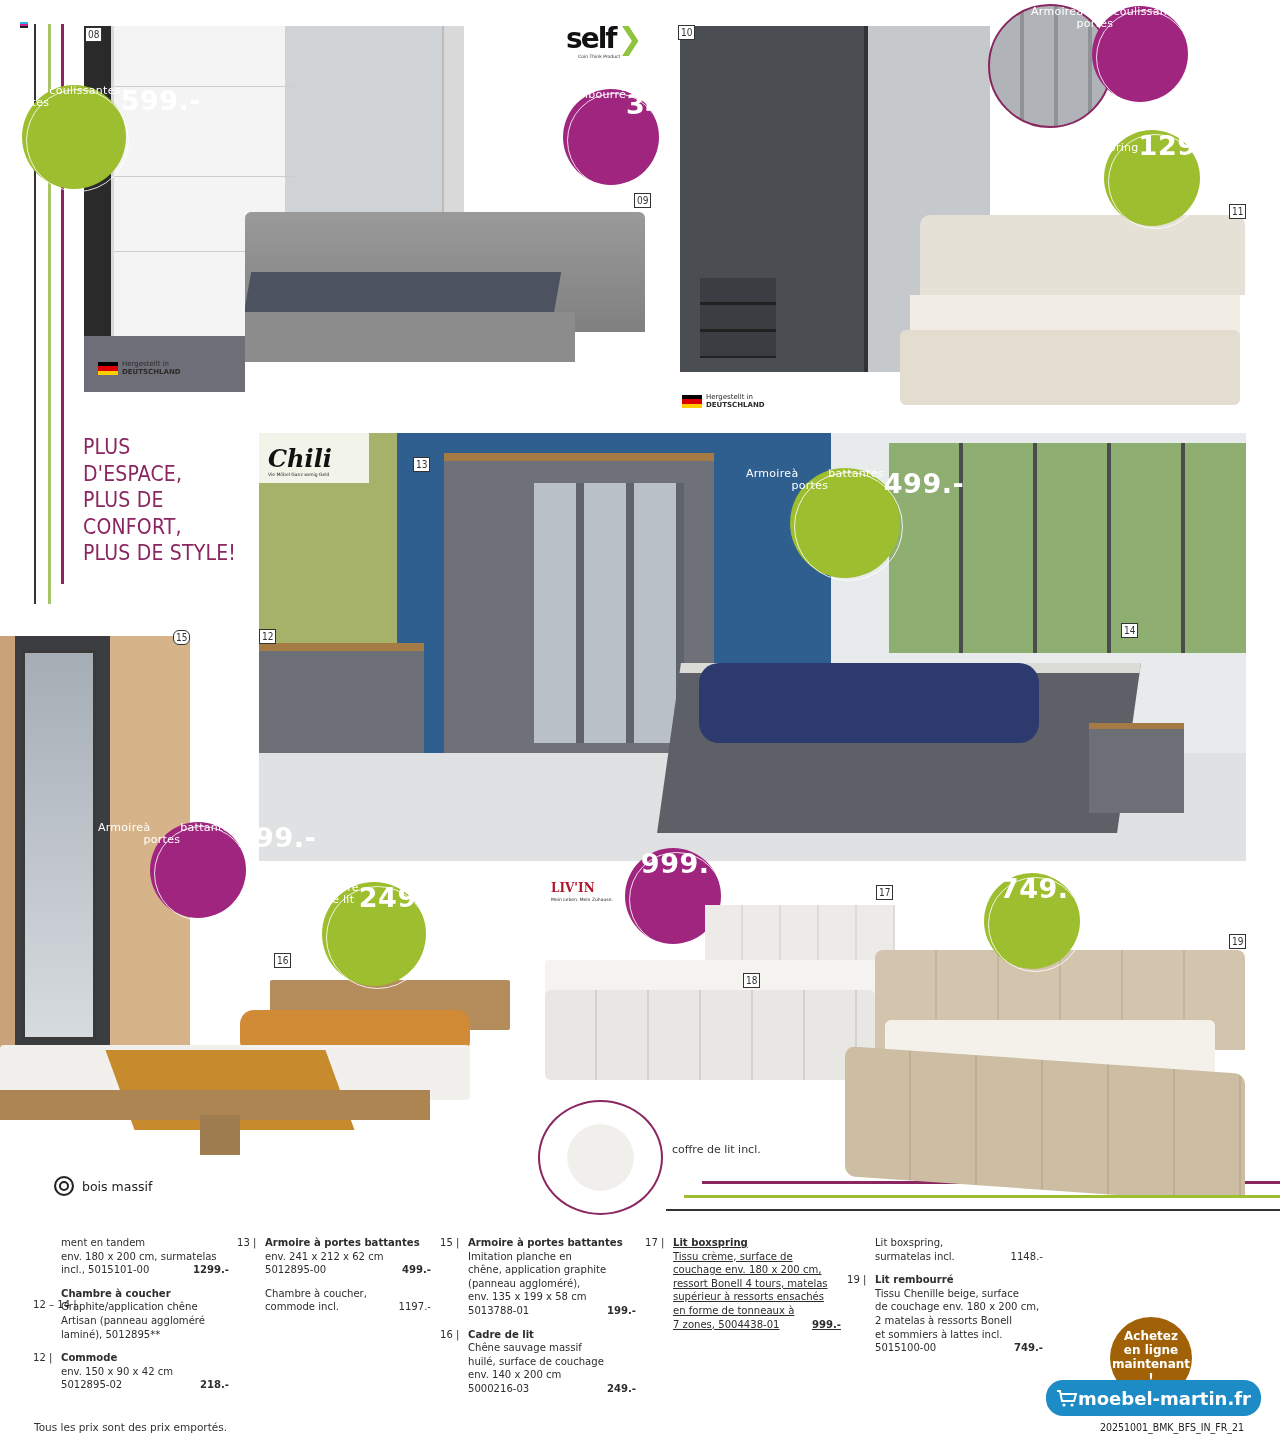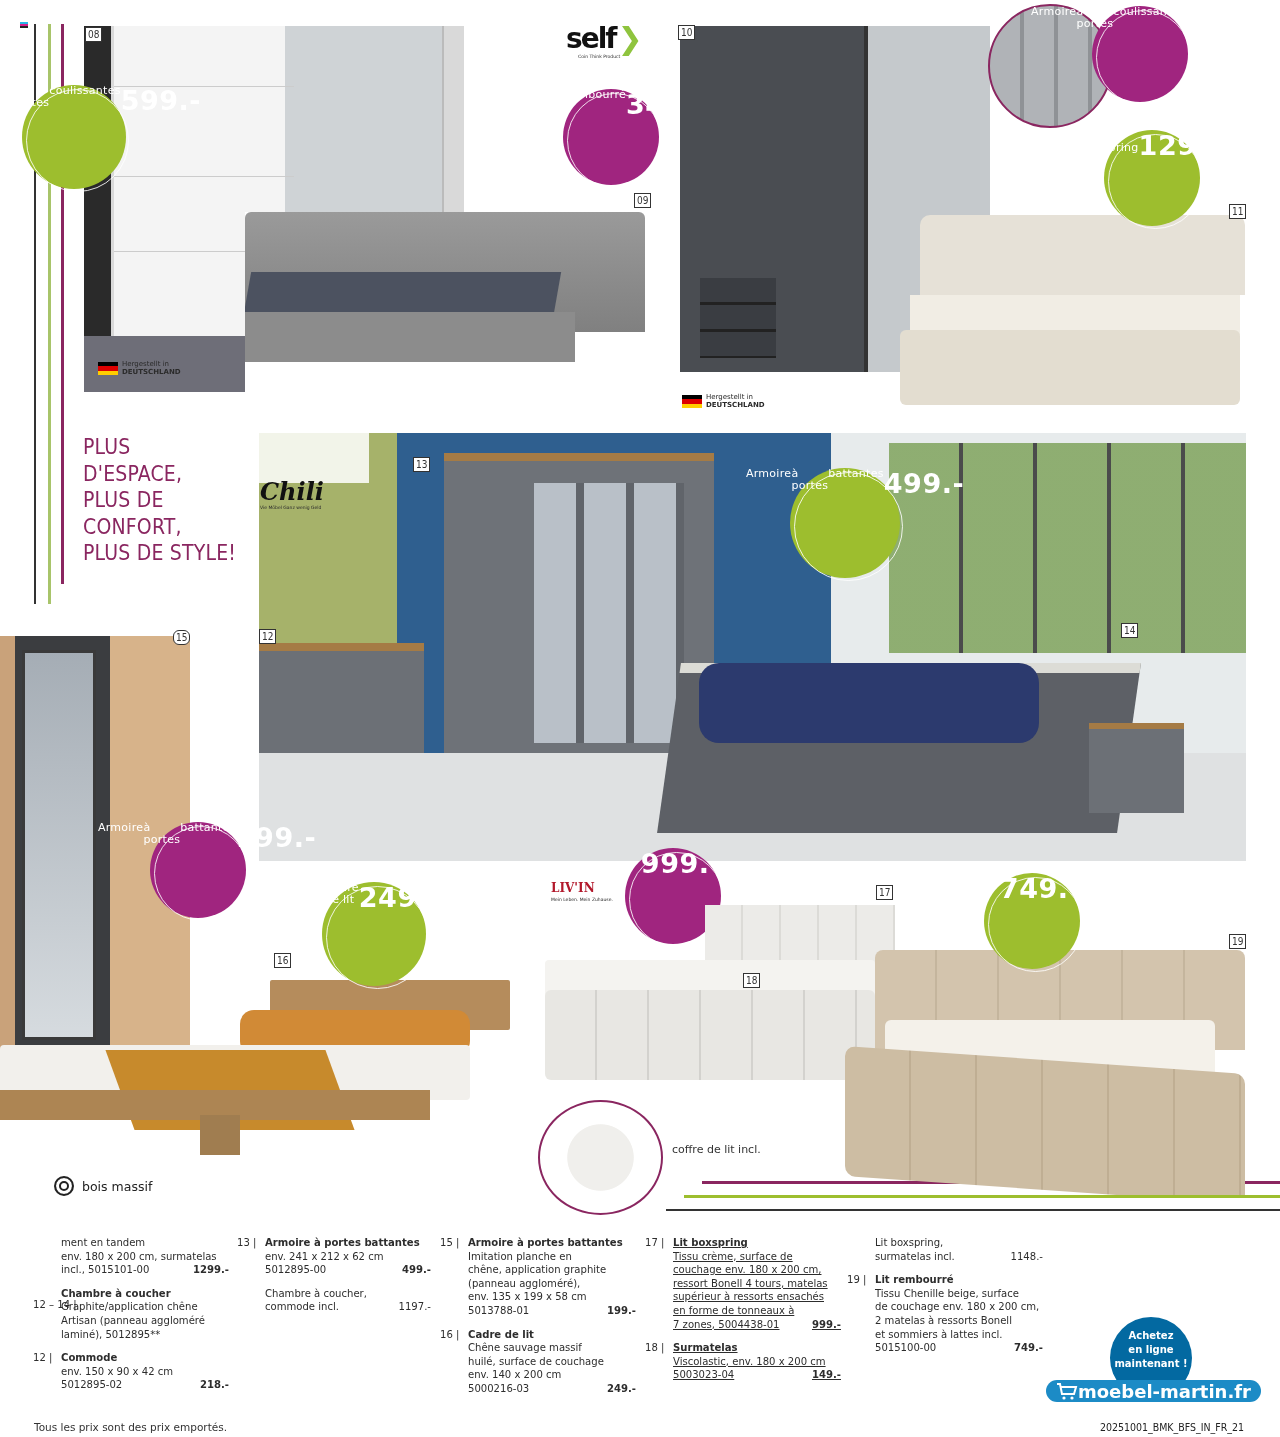--- a/index.html
+++ b/index.html
@@ -20,22 +20,22 @@
   .slogan { position: absolute; left: 83px; top: 434px; font-family: "DejaVu Sans Condensed", "DejaVu Sans", sans-serif; color: #8a2660; font-size: 21px; line-height: 26.5px; letter-spacing: 0.2px; }
   .col { position: absolute; font-family: "DejaVu Sans Condensed", "DejaVu Sans", sans-serif; font-size: 11.2px; line-height: 13.6px; color: #2d2d2d; }
   .item { position: relative; padding-left: 28px; margin-bottom: 10px; }
   .item .no { position: absolute; left: 0; top: 0; }
   .item .title { font-weight: bold; }
   .item .row { display: flex; justify-content: space-between; }
   .item .pr { font-weight: bold; }
   .item .pr.light { font-weight: normal; }
   .footer-note { position: absolute; left: 34px; top: 1421px; font-size: 10.5px; color: #333; }
   .doc-code { position: absolute; right: 36px; top: 1421px; font-size: 10.5px; color: #222; font-family: "DejaVu Sans Condensed", "DejaVu Sans", sans-serif; }
-  .shop-btn { position: absolute; left: 1046px; top: 1380px; width: 215px; height: 22px; border-radius: 17px; background: #1c8bc6; color: #fff; display: flex; align-items: center; justify-content: center; font-weight: bold; font-size: 18px; }
-  .shop-badge { position: absolute; left: 1110px; top: 1317px; width: 82px; height: 82px; border-radius: 50%; background: #0369a1; color: #fff; text-align: center; font-weight: bold; font-size: 10px; line-height: 14px; padding-top: 12px; }
+  .shop-btn { position: absolute; left: 1046px; top: 1380px; width: 215px; height: 36px; border-radius: 17px; background: #1c8bc6; color: #fff; display: flex; align-items: center; justify-content: center; font-weight: bold; font-size: 18px; }
+  .shop-badge { position: absolute; left: 1110px; top: 1317px; width: 82px; height: 82px; border-radius: 50%; background: #a16207; color: #fff; text-align: center; font-weight: bold; font-size: 12px; line-height: 14px; padding-top: 12px; }
 </style>
 </head>
 <body>
 
 <div class="abs" style="left:20px;top:22px;width:8px;height:6px;background:linear-gradient(#29b6e6 0 33%,#d61f8c 33% 66%,#222 66%);"></div>
 
 <div class="vline" style="left:34px;top:24px;height:580px;background:#333;width:2px;"></div>
 <div class="vline" style="left:48px;top:24px;height:580px;background:#a8c46a;"></div>
 <div class="vline" style="left:61px;top:24px;height:560px;background:#8a2660;"></div>
 
@@ -132,21 +132,21 @@
   <div class="abs" style="left:630px;top:10px;width:357px;height:210px;background:repeating-linear-gradient(90deg,#7fa35c 0 70px,#2f2f2f 70px 74px);opacity:0.85;"></div>
   <div class="abs" style="left:185px;top:20px;width:270px;height:300px;background:#6e7278;border-top:8px solid #a57b45;"></div>
   <div class="abs" style="left:275px;top:50px;width:150px;height:260px;background:repeating-linear-gradient(90deg,#b9c0c8 0 42px,#60646a 42px 50px);"></div>
   <div class="abs" style="left:0;top:210px;width:165px;height:200px;background:#6c7076;border-top:8px solid #a57b45;"></div>
   <div class="abs" style="left:0;top:320px;width:987px;height:108px;background:#dfe1e2;"></div>
   <div class="abs" style="left:410px;top:230px;width:460px;height:170px;background:#5d6066;border-top:10px solid #dcdcd6;transform:skewX(-8deg);"></div>
   <div class="abs" style="left:440px;top:230px;width:340px;height:80px;background:#2c3a6e;border-radius:20px;"></div>
   <div class="abs" style="left:830px;top:290px;width:95px;height:90px;background:#6c7076;border-top:6px solid #a57b45;"></div>
   <div class="abs" style="left:0;top:0;width:110px;height:50px;background:rgba(255,255,255,0.85);"></div>
 </div>
-<div class="abs" style="left:260px;top:446px;margin-top:33px;">
+<div class="abs" style="left:268px;top:446px;">
   <div style="font-family:'DejaVu Serif',serif;font-style:italic;font-weight:bold;font-size:24px;color:#111;line-height:26px;">Chili</div>
   <div style="font-size:4.5px;">Vie Möbel Ganz wenig Geld</div>
 </div>
 <div class="numbox" style="left:259px;top:629px;">12</div>
 <div class="numbox" style="left:413px;top:457px;">13</div>
 <div class="numbox" style="left:1121px;top:623px;">14</div>
 
 <div class="badge green" style="left:790px;top:468px;width:110px;height:110px;padding-left:20px;">
   <div class="lbl">Armoire</div>
   <div class="lbl">à portes</div>
@@ -292,29 +292,20 @@
     <span class="no">17 |</span>
     <div class="title">Lit boxspring</div>
     <div>Tissu crème, surface de</div>
     <div>couchage env. 180 x 200 cm,</div>
     <div>ressort Bonell 4 tours, matelas</div>
     <div>supérieur à ressorts ensachés</div>
     <div>en forme de tonneaux à</div>
     <div class="row">
         <span>7 zones, 5004438-01</span>
         <span class="pr">999.-</span>
-      </div>
-  </div>
-  <div class="item">
-    <span class="no">18 |</span>
-    <div class="title">Surmatelas</div>
-    <div>Viscolastic, env. 180 x 200 cm</div>
-    <div class="row">
-        <span>5003023-04</span>
-        <span class="pr">149.-</span>
       </div>
   </div>
 </div>
 
 <div class="col" style="left:847px;top:1236px;width:196px;">
   <div class="item">
     <div>Lit boxspring,</div>
     <div class="row">
         <span>surmatelas incl.</span>
         <span class="pr light">1148.-</span>

